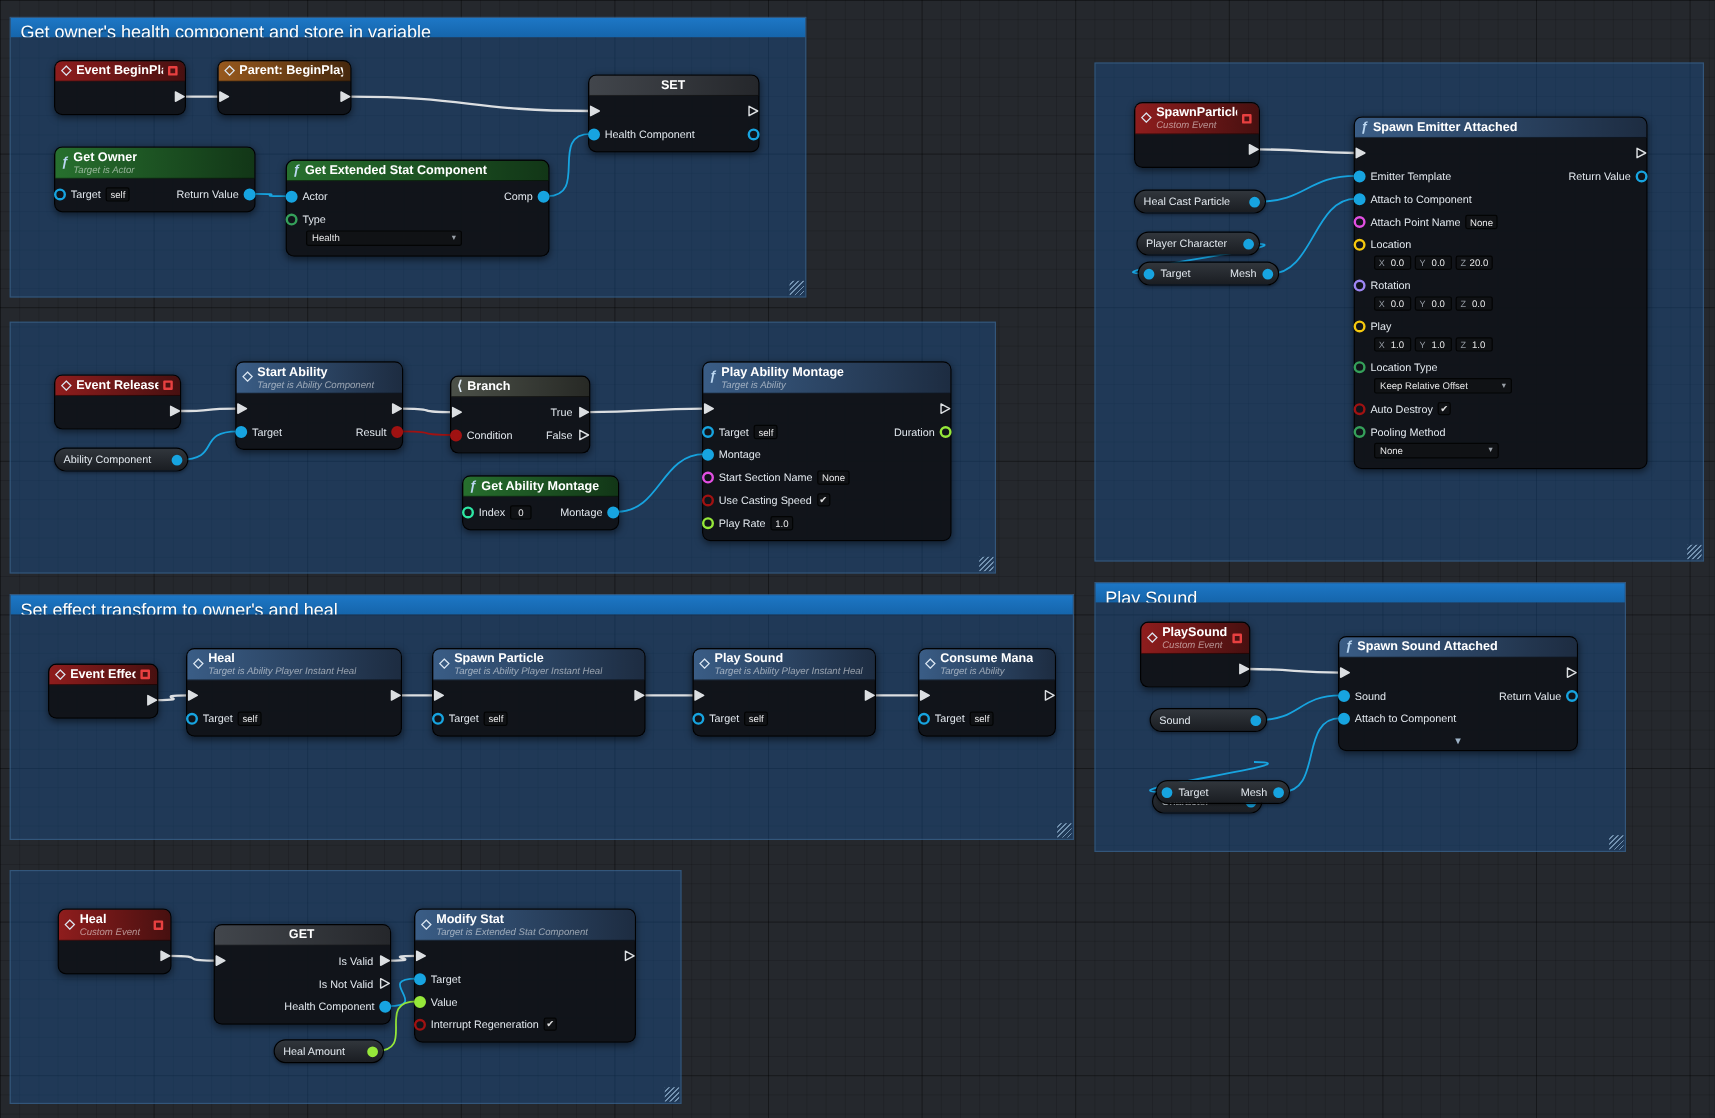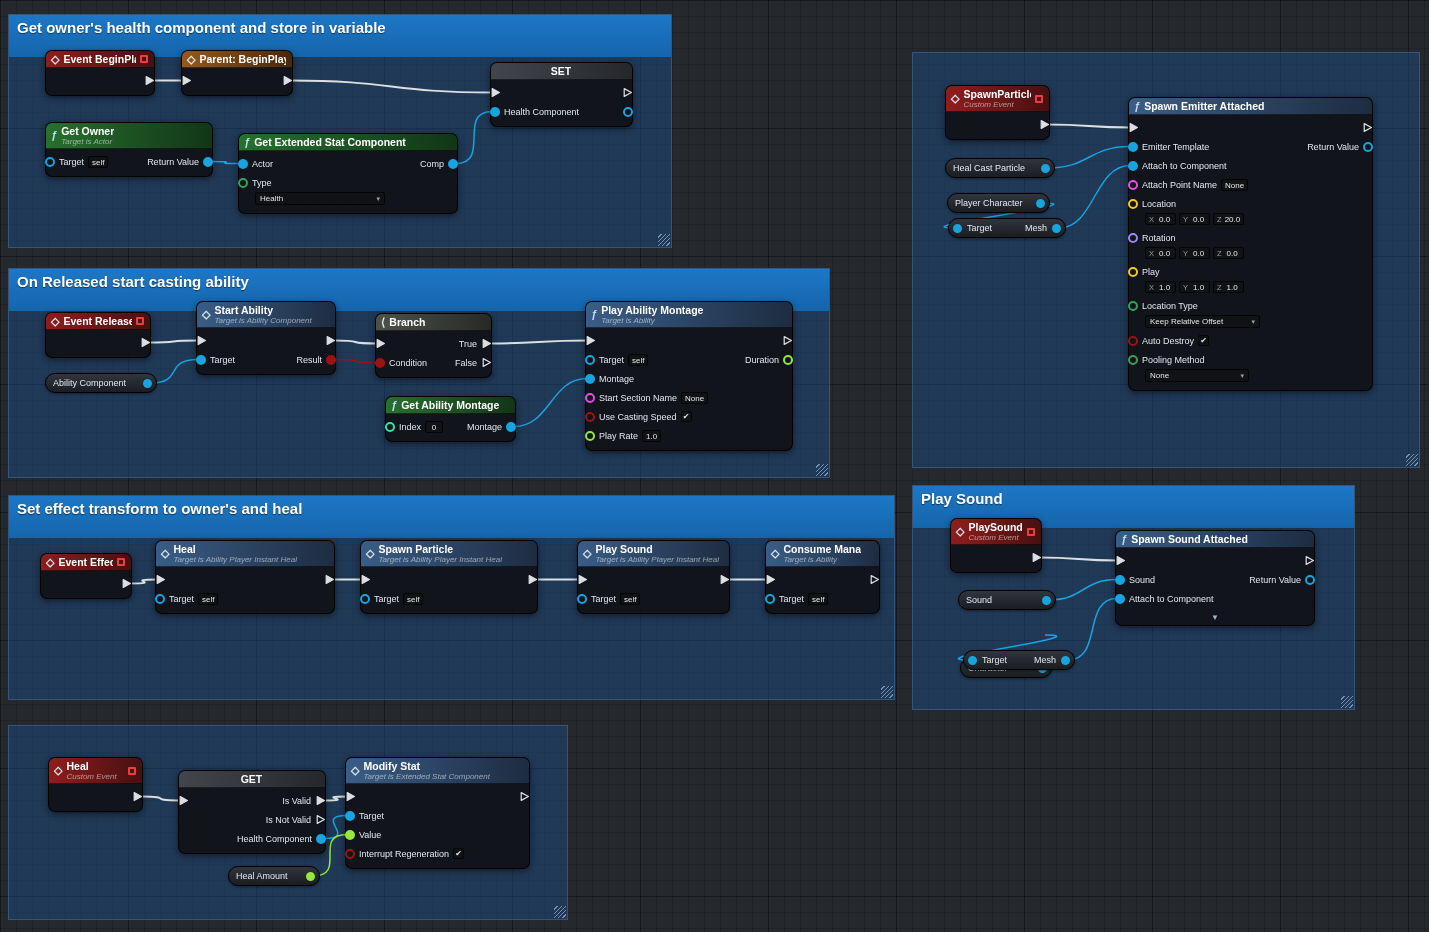--- a/index.html
+++ b/index.html
@@ -5,22 +5,22 @@
 *{box-sizing:border-box;margin:0;padding:0}
 html,body{width:1429px;height:932px;overflow:hidden;background:#1e2126;font-family:"Liberation Sans",sans-serif}
 #canvas{position:relative;width:1429px;height:932px;background-color:#25282d;
  background-image:
   linear-gradient(rgba(0,0,0,.30) 1px,transparent 1px),
   linear-gradient(90deg,rgba(0,0,0,.30) 1px,transparent 1px),
   linear-gradient(rgba(0,0,0,.14) 1px,transparent 1px),
   linear-gradient(90deg,rgba(0,0,0,.14) 1px,transparent 1px);
  background-size:128px 128px,128px 128px,16px 16px,16px 16px}
 .comment{position:absolute;z-index:1;background:rgba(25,82,143,.43);border:1px solid rgba(90,140,190,.35)}
-.comment-header{height:42px;line-height:26px;padding:0 8px;background:linear-gradient(#1d77c6,#1565ab);color:#fff;
- font-size:15px;font-weight:bold;white-space:nowrap;overflow:hidden;text-shadow:0 1px 1px rgba(0,0,0,.5)}
+.comment-header{height:16px;line-height:26px;padding:0 8px;background:linear-gradient(#1d77c6,#1565ab);color:#fff;
+ font-size:15px;font-weight:normal;white-space:nowrap;overflow:hidden;text-shadow:0 1px 1px rgba(0,0,0,.5)}
 .resize{position:absolute;right:1px;bottom:1px;width:12px;height:12px;
  background:repeating-linear-gradient(135deg,transparent 0 2px,rgba(170,205,235,.6) 2px 3px)}
 #wires{position:absolute;inset:0;z-index:2;pointer-events:none}
 .node{position:absolute;z-index:3;background:rgba(16,18,22,.94);border:1px solid rgba(0,0,0,.9);border-radius:7px;
  box-shadow:0 2px 6px rgba(0,0,0,.5), inset 0 1px 0 rgba(255,255,255,.05)}
 .nhead{display:flex;align-items:center;gap:4px;padding:2px 6px 2px 5px;border-radius:6px 6px 0 0;border-bottom:1px solid rgba(0,0,0,.55);min-height:17px}
 .nhead.center{justify-content:center}
 .nicon{font-size:11px;line-height:11px;color:#dfeaf5;font-weight:bold}
 .nicon.fn{font-style:italic;color:#bcd8f2}
 .ntw{display:flex;flex-direction:column;overflow:hidden}
@@ -93,21 +93,20 @@
       <path d="M1040 557.5 C1078.5 557.5 1078.5 560.5 1117 560.5" stroke="#dcdfe2" stroke-width="1.9" fill="none"></path>
       <path d="M1049 600 C1084 600 1082 579.5 1117 579.5" stroke="#17a4e0" stroke-width="1.5" fill="none"></path>
       <path d="M1045 635 C1105 635 910 660 970 660" stroke="#17a4e0" stroke-width="1.5" fill="none"></path>
       <path d="M1068 660 C1103 660 1082 598.5 1117 598.5" stroke="#17a4e0" stroke-width="1.5" fill="none"></path>
     </svg>
 <div class="comment" style="left: 8px; top: 14px; width: 664px; height: 234px;">
       <div class="comment-header">Get owner's health component and store in variable</div>
       <div class="resize"></div>
     </div>
     <div class="comment" style="left: 8px; top: 268px; width: 822px; height: 210px;">
-      <div class="comment-header">On Released start casting ability</div>
       <div class="resize"></div>
     </div>
     <div class="comment" style="left: 8px; top: 495px; width: 887px; height: 205px;">
       <div class="comment-header">Set effect transform to owner's and heal</div>
       <div class="resize"></div>
     </div>
     <div class="comment" style="left: 8px; top: 725px; width: 560px; height: 195px;">
       <div class="resize"></div>
     </div>
     <div class="comment" style="left: 912px; top: 52px; width: 508px; height: 416px;">

